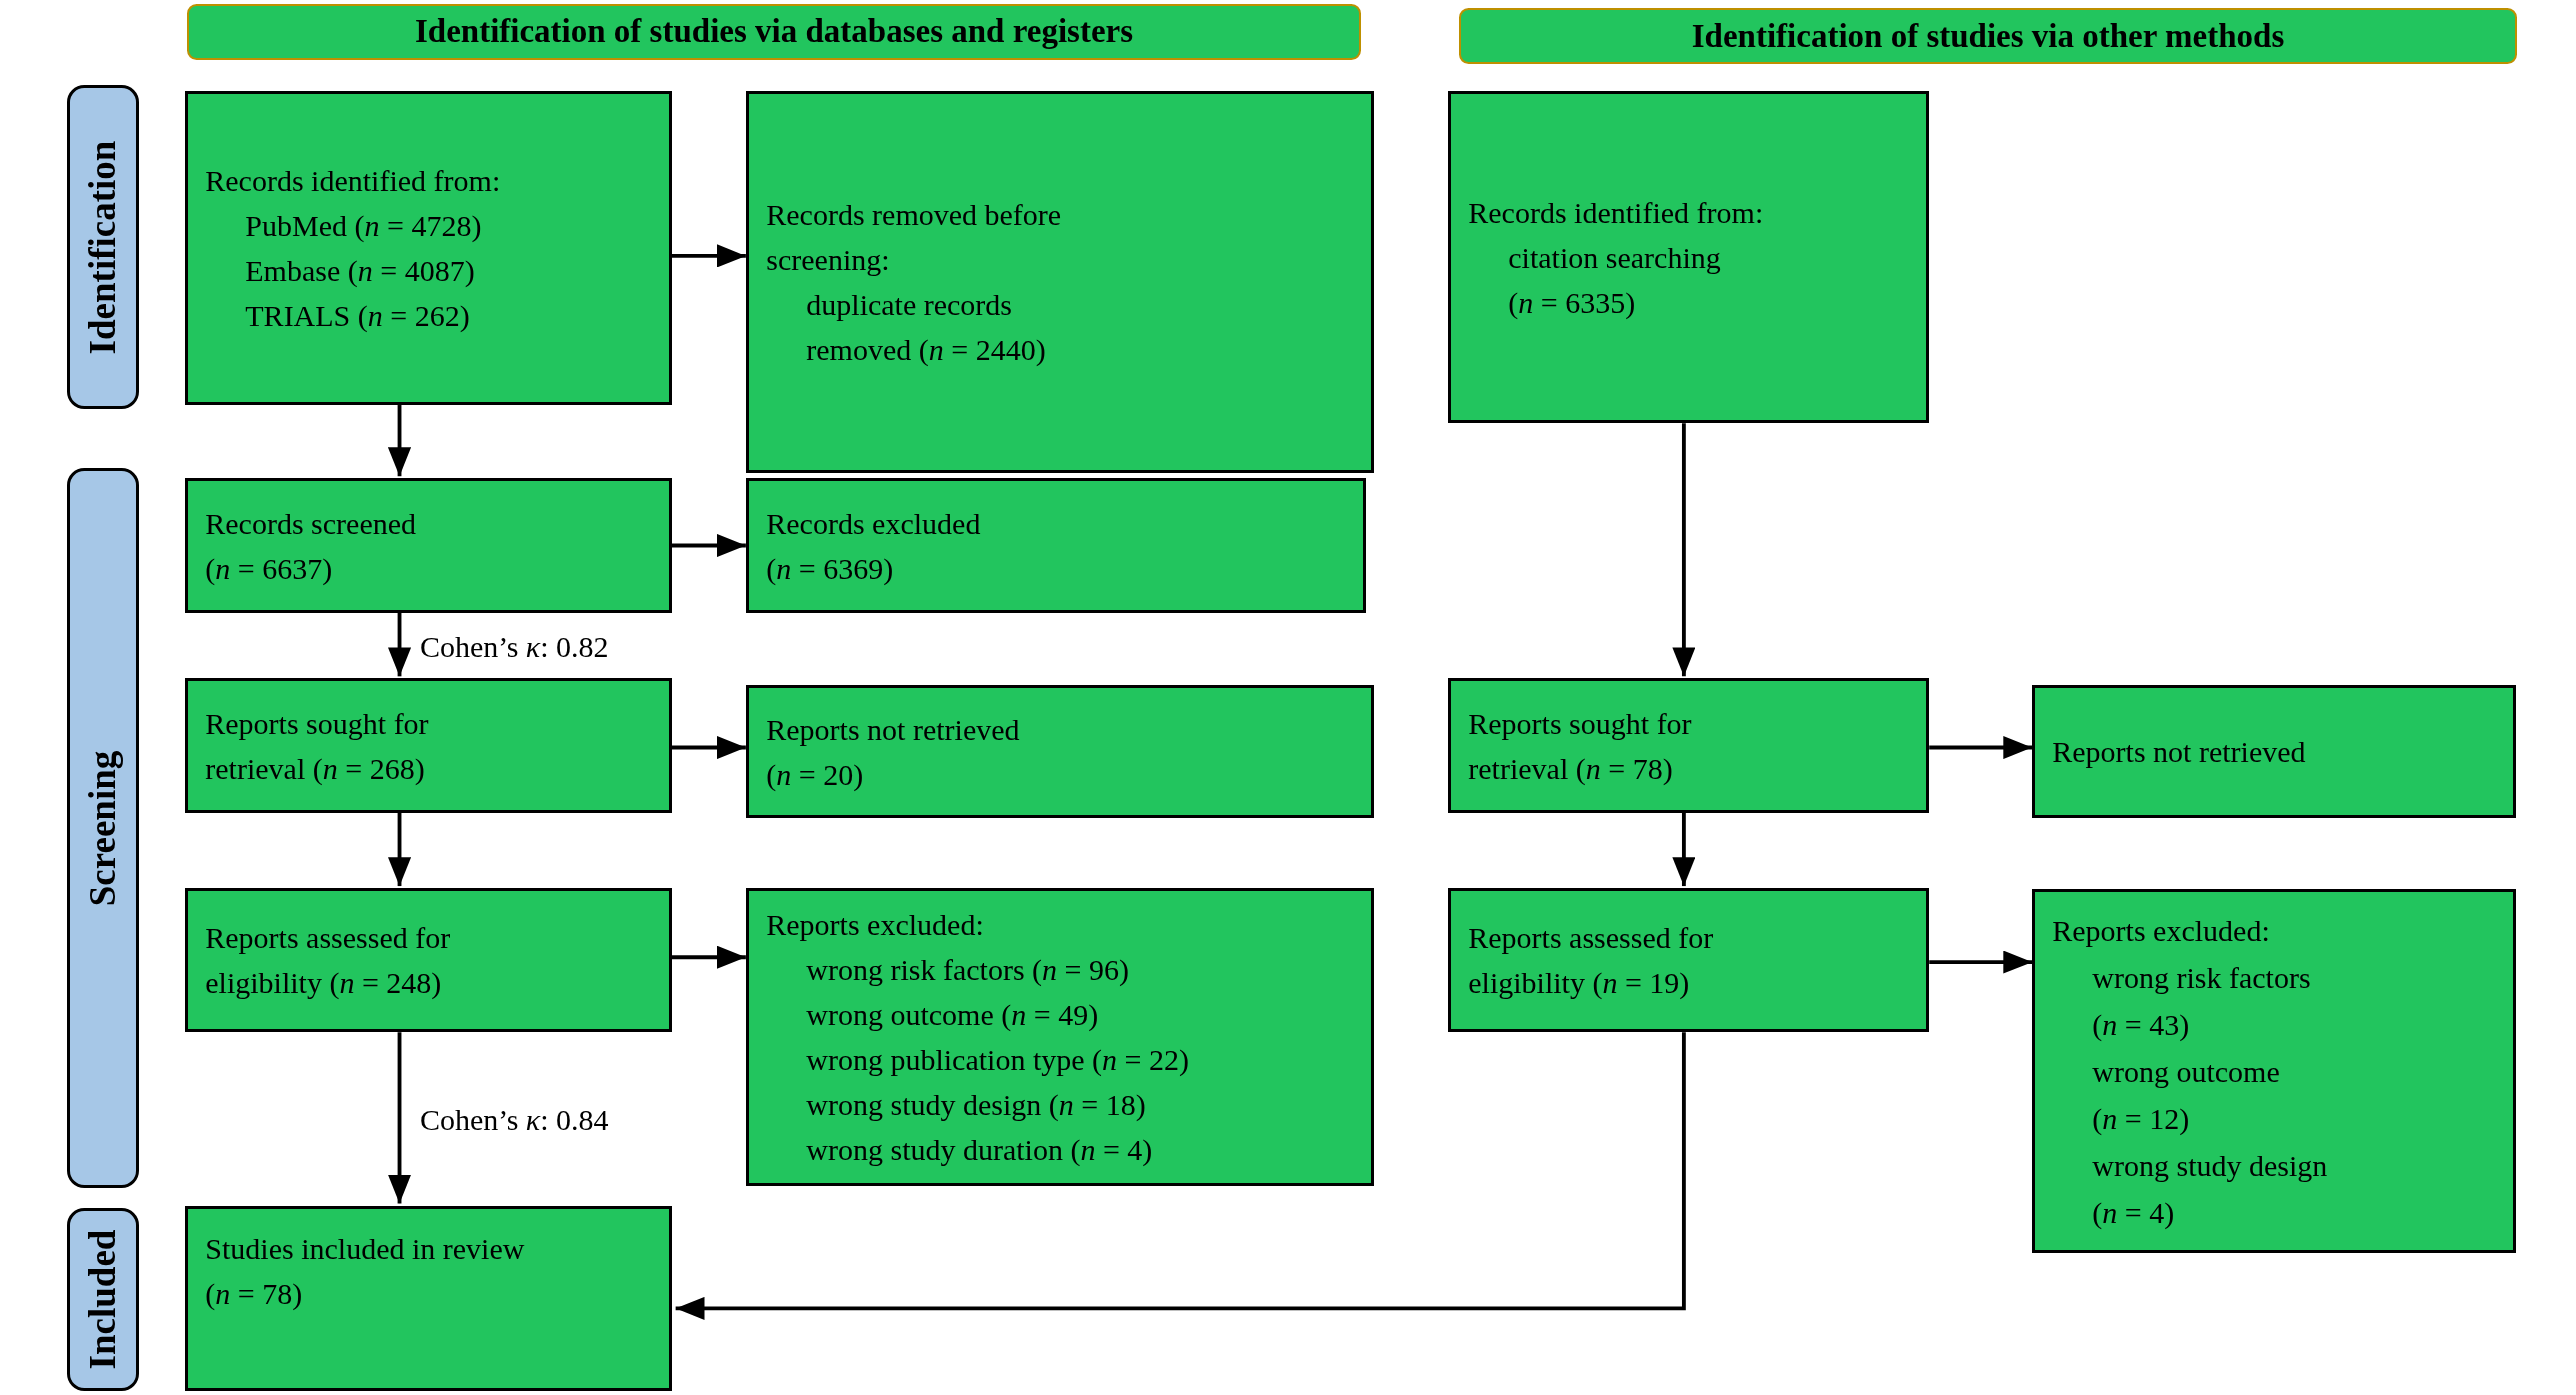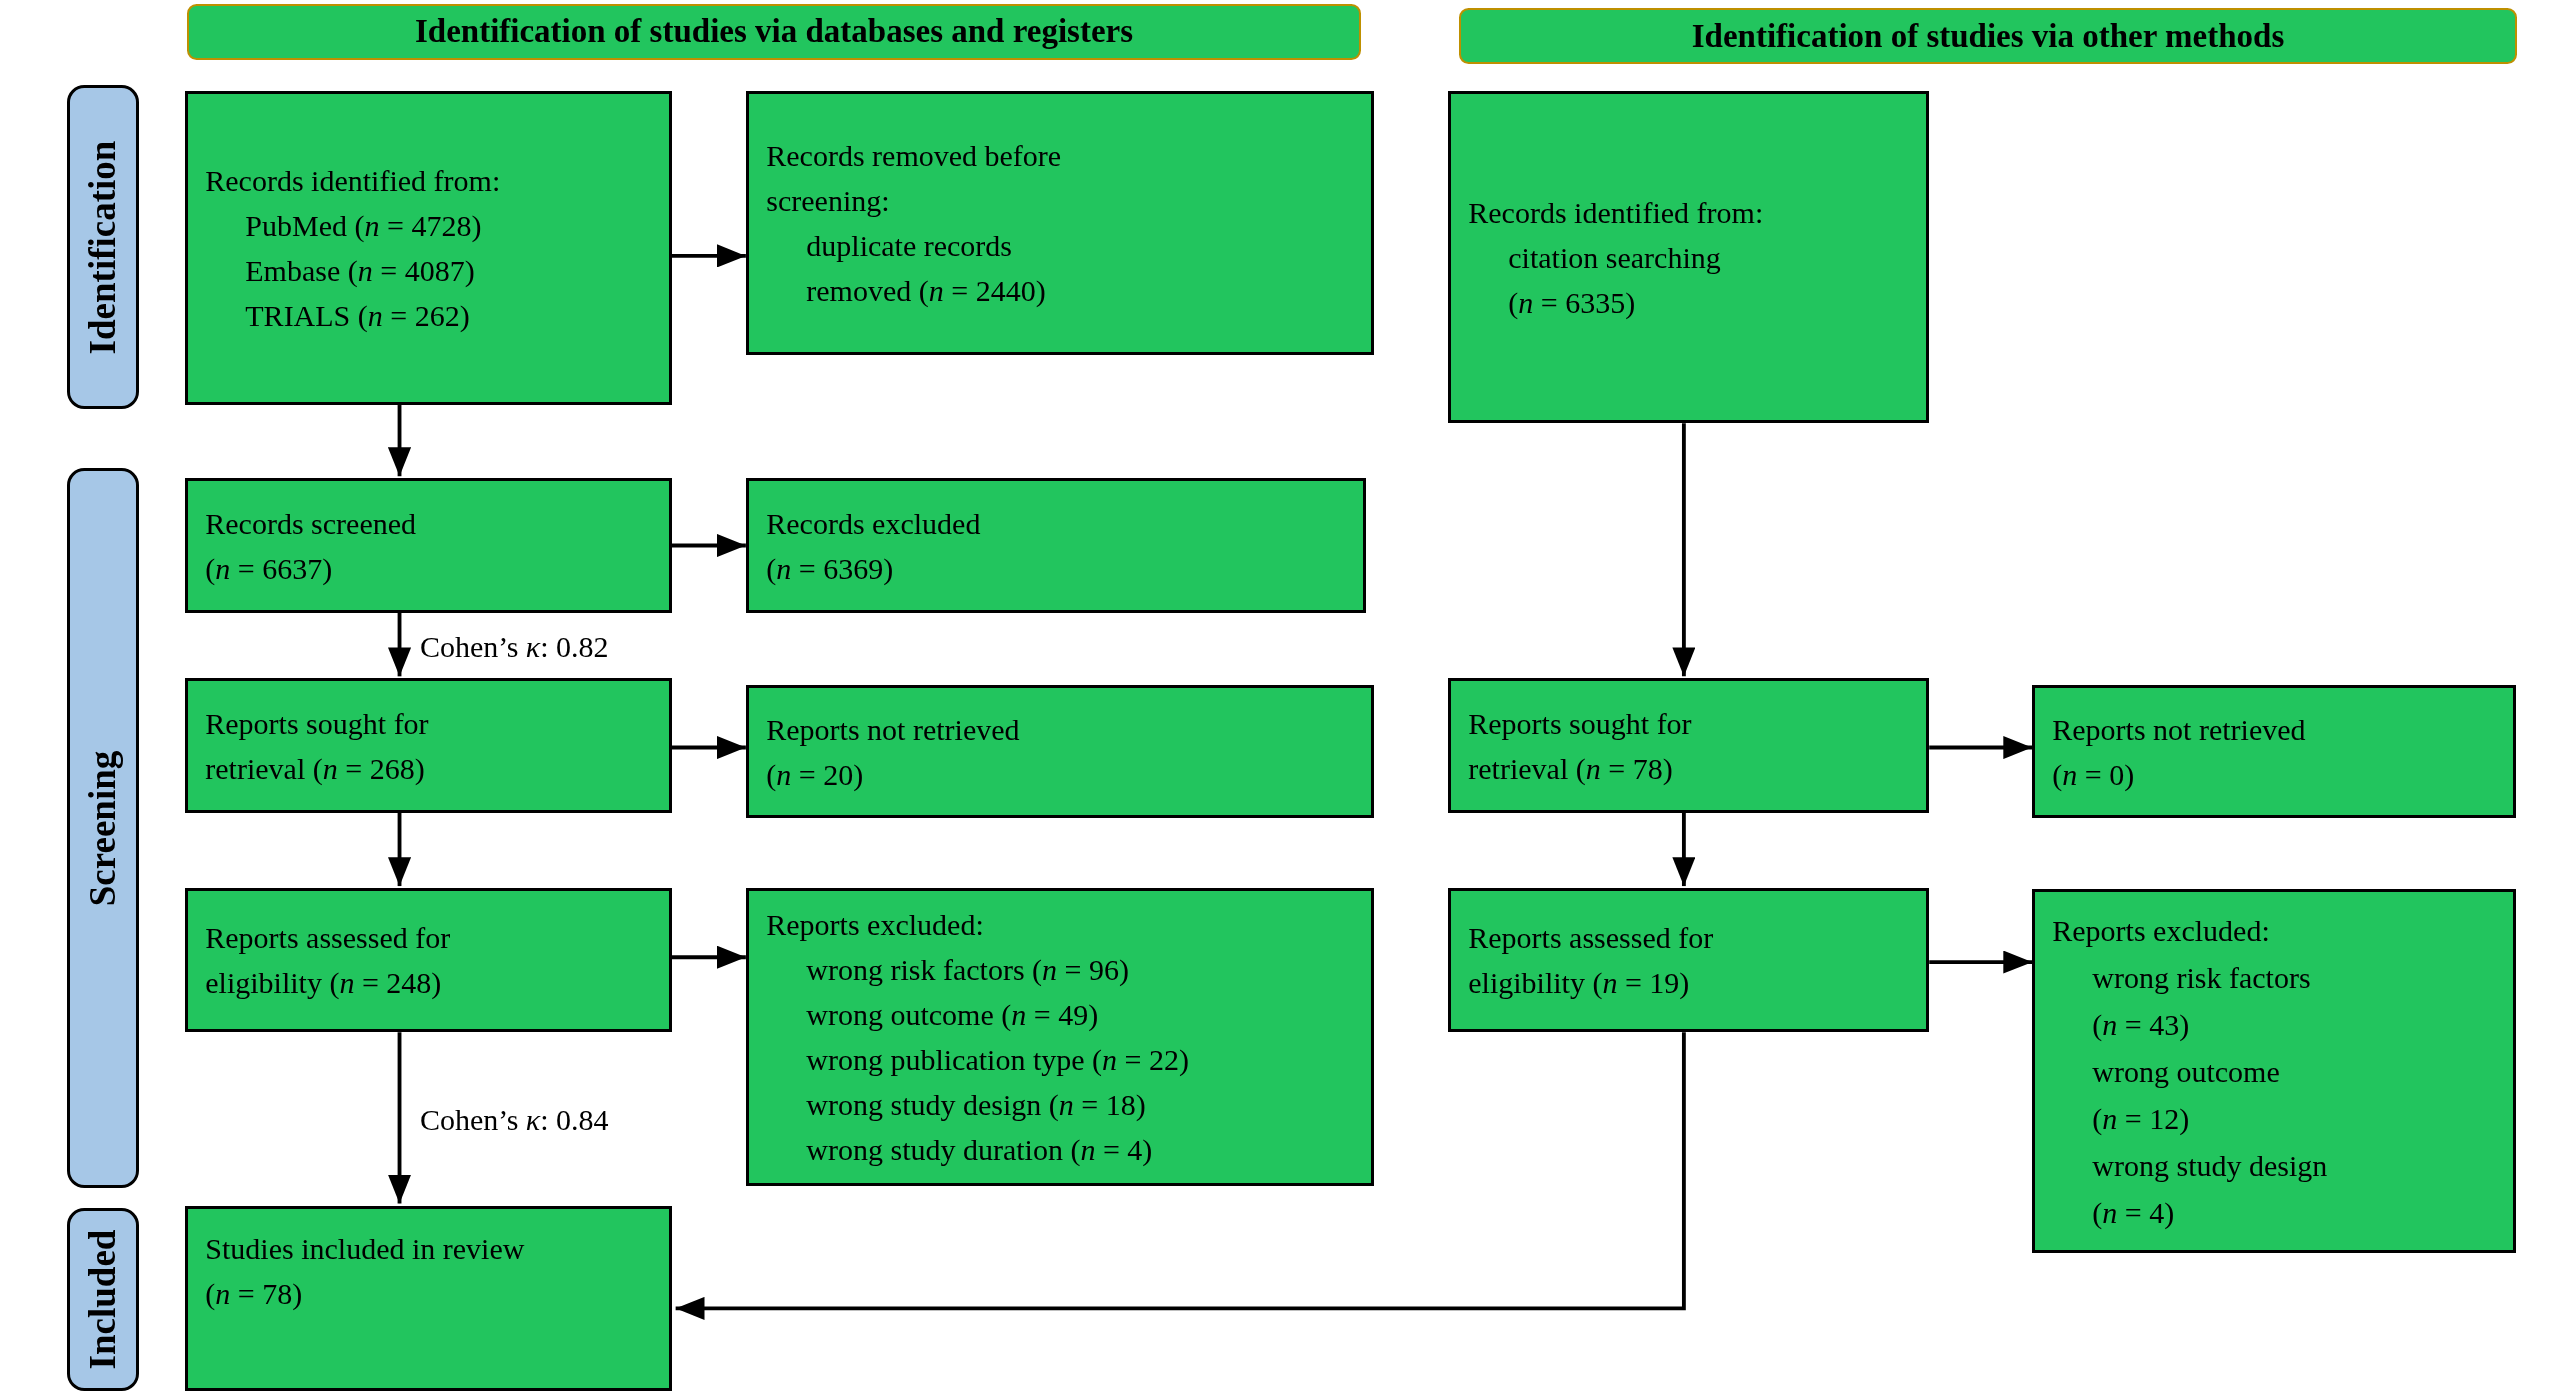--- a/index.html
+++ b/index.html
@@ -82,21 +82,21 @@
 
 <div class="box" style="left:185px;top:91px;width:487px;height:314px;">
   <div class="rows">
     <div class="row fmt">Records identified from:</div>
     <div class="row fmt ind">PubMed (<i>n</i> = 4728)</div>
     <div class="row fmt ind">Embase (<i>n</i> = 4087)</div>
     <div class="row fmt ind">TRIALS (<i>n</i> = 262)</div>
   </div>
 </div>
 
-<div class="box" style="left:746px;top:91px;width:628px;height:264px;align-items:center;">
+<div class="box" style="left:746px;top:91px;width:628px;height:382px;align-items:center;">
   <div class="rows">
     <div class="row fmt">Records removed before</div>
     <div class="row fmt">screening:</div>
     <div class="row fmt ind">duplicate records</div>
     <div class="row fmt ind">removed (<i>n</i> = 2440)</div>
   </div>
 </div>
 
 <div class="box" style="left:185px;top:478px;width:487px;height:135px;">
   <div class="rows">
@@ -162,21 +162,20 @@
 <div class="box" style="left:1448px;top:678px;width:481px;height:135px;">
   <div class="rows">
     <div class="row fmt">Reports sought for</div>
     <div class="row fmt">retrieval (<i>n</i> = 78)</div>
   </div>
 </div>
 
 <div class="box" style="left:2032px;top:685px;width:484px;height:133px;">
   <div class="rows">
     <div class="row fmt">Reports not retrieved</div>
-    <div class="row fmt">(<i>n</i> = 0)</div>
   </div>
 </div>
 
 <div class="box" style="left:1448px;top:888px;width:481px;height:144px;">
   <div class="rows">
     <div class="row fmt">Reports assessed for</div>
     <div class="row fmt">eligibility (<i>n</i> = 19)</div>
   </div>
 </div>
 

